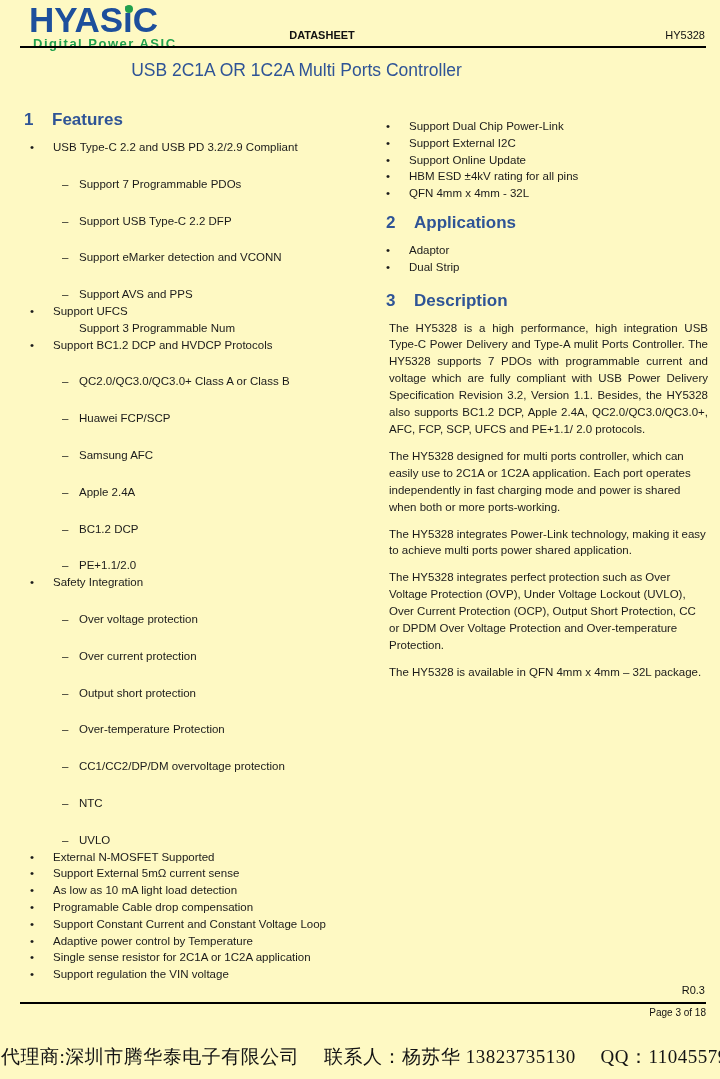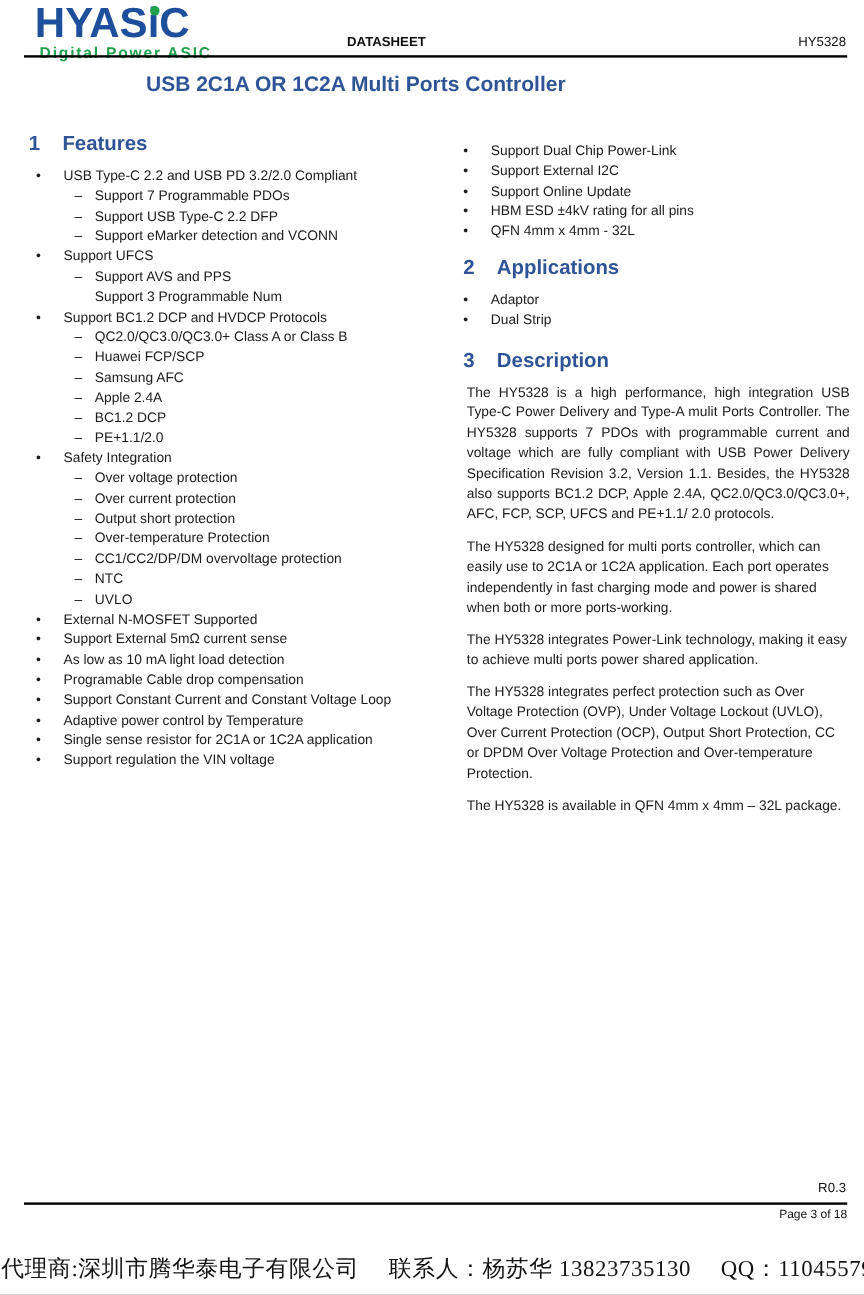--- a/index.html
+++ b/index.html
@@ -1,20 +1,20 @@
 <!DOCTYPE html>
 <html><head>
 <meta charset="utf-8">
 <style>
   * { margin:0; padding:0; box-sizing:border-box; }
   html,body { background:#888; }
   .page {
     position:relative;
     width:720px; height:1079px;
-    background:#ffffff;
+    background:#fef9c3;
     margin:0 auto;
     font-family:"Liberation Sans","DejaVu Sans",sans-serif;
     color:#1b1b1b;
     overflow:hidden;
   }
 
   
   .logo { position:absolute; left:29px; top:0px; }
   .logo-title {
     font-size:35px; font-weight:bold; letter-spacing:0px;
@@ -40,42 +40,42 @@
   }
   .hdr-rule {
     position:absolute; top:46px; left:20px; right:14px;
     height:2px; background:#000;
   }
 
   
   .doc-title {
     position:absolute; top:60px; left:0; width:593px;
     text-align:center;
-    font-size:17.5px; font-weight:bold; color:#2f5496;
+    font-size:17.5px; font-weight:normal; color:#2f5496;
   }
 
   
   .content { position:absolute; top:108px; left:22px; width:686px; display:flex; }
   .col-left  { width:338px; }
   .col-gap   { width:24px; flex:none; }
   .col-right { width:324px; }
 
   .sec-h {
     display:flex; color:#2f5496; font-weight:bold;
     font-size:17px; line-height:23px; margin:0 0 8px 2px;
   }
   .sec-h .sec-num { width:28px; flex:none; }
 
   .blist .li {
     position:relative; padding-left:31px;
     font-size:11.5px; line-height:16.8px; color:#1b1b1b;
   }
   .blist .marker { position:absolute; left:8px; top:0; }
   .blist .lv1 > .marker::before { content:"\2022"; }
-  .blist .lv2 { padding-left:57px; }
+  .blist .lv2 { padding-left:57px;margin-top:20px; }
   .blist .lv2 > .marker { left:40px; }
   .blist .lv2 > .marker::before { content:"\2013"; }
   .blist .lv0 { padding-left:57px; }
   .blist .justify { text-align:justify; }
 
   .col-right .blist .li { padding-left:25px; }
   .col-right .blist .marker { left:2px; }
 
   .col-right .top-list { padding-top:10px; }
   .apps-heading { margin-top:9px; }
@@ -127,46 +127,46 @@
 
     <div class="col-left">
       <div class="sec-h">
         <span class="sec-num">1</span>
         <span class="sec-lbl">Features</span>
       </div>
       <div class="blist">
 
           <div class="li lv1">
             <span class="marker"></span>
-            <span>USB Type-C 2.2 and USB PD 3.2/2.0 Compliant</span>
+            <span>USB Type-C 2.2 and USB PD 3.2/2.9 Compliant</span>
           </div>
 
           <div class="li lv2">
             <span class="marker"></span>
             <span>Support 7 Programmable PDOs</span>
           </div>
 
           <div class="li lv2">
             <span class="marker"></span>
             <span>Support USB Type-C 2.2 DFP</span>
           </div>
 
           <div class="li lv2">
             <span class="marker"></span>
             <span>Support eMarker detection and VCONN</span>
           </div>
 
+          <div class="li lv2">
+            <span class="marker"></span>
+            <span>Support AVS and PPS</span>
+          </div>
+
           <div class="li lv1">
             <span class="marker"></span>
             <span>Support UFCS</span>
-          </div>
-
-          <div class="li lv2">
-            <span class="marker"></span>
-            <span>Support AVS and PPS</span>
           </div>
 
           <div class="li lv0">
             
             <span>Support 3 Programmable Num</span>
           </div>
 
           <div class="li lv1">
             <span class="marker"></span>
             <span>Support BC1.2 DCP and HVDCP Protocols</span>

